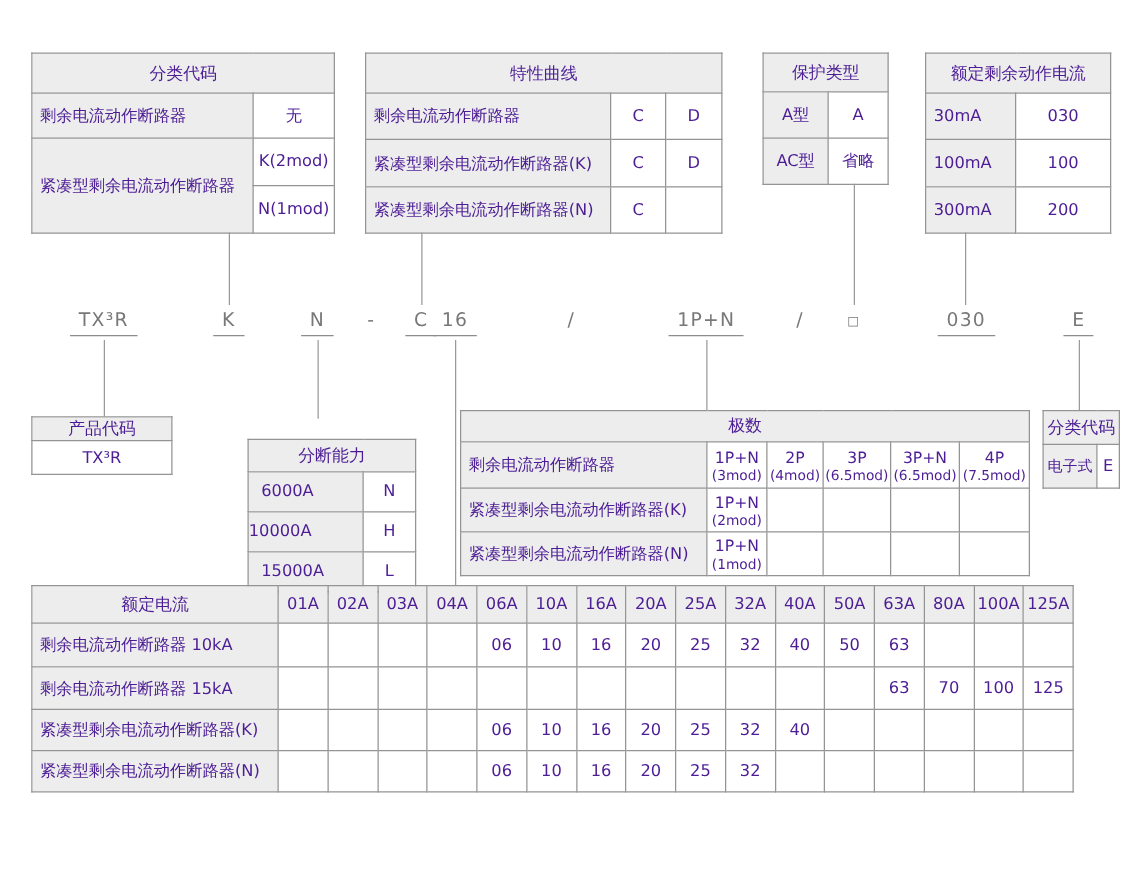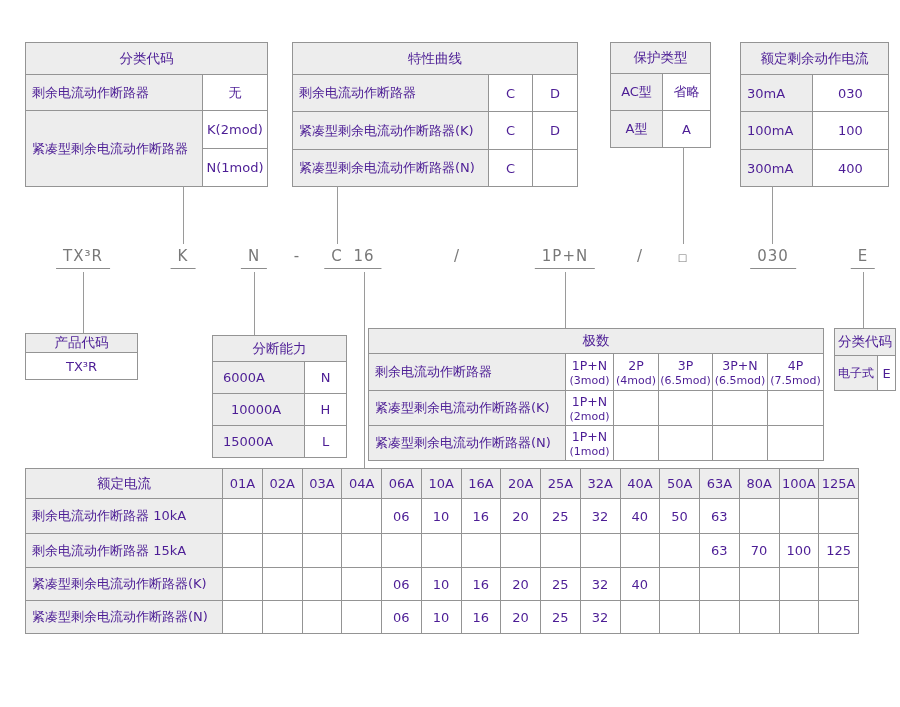--- a/index.html
+++ b/index.html
@@ -78,26 +78,26 @@
   <table style="left:610px;top:42px;width:100px;padding-left:44px;">
     <colgroup>
         <col style="width:52px">
         <col style="width:48px">
       </colgroup>
     <tbody>
         <tr style="height:31px">
           <th class="ttl" colspan="2">保护类型</th>
         </tr>
     <tr style="height:37px">
+          <th class="hd">A型</th>
+          <td>A</td>
+        </tr>
+    <tr style="height:37px">
           <th class="hd">AC型</th>
           <td>省略</td>
-        </tr>
-    <tr style="height:37px">
-          <th class="hd">A型</th>
-          <td>A</td>
         </tr>
   </tbody>
     </table>
 
   <table style="left:740px;top:42px;width:148px;">
     <colgroup>
         <col style="width:72px">
         <col style="width:76px">
       </colgroup>
     <tbody>
@@ -107,21 +107,21 @@
     <tr style="height:37px">
           <th class="lbl">30mA</th>
           <td>030</td>
         </tr>
     <tr style="height:38px">
           <th class="lbl">100mA</th>
           <td>100</td>
         </tr>
     <tr style="height:37px">
           <th class="lbl">300mA</th>
-          <td>400</td>
+          <td>200</td>
         </tr>
   </tbody>
     </table>
 
   <div class="vline" style="left:183px;top:186px;height:58px;"></div>
   <div class="vline" style="left:337px;top:186px;height:58px;"></div>
   <div class="vline" style="left:683px;top:147px;height:97px;"></div>
   <div class="vline" style="left:772px;top:186px;height:58px;"></div>
 
   <div class="vline" style="left:83px;top:272px;height:61px;"></div>
@@ -147,35 +147,35 @@
     <tbody>
         <tr style="height:16px">
           <th class="ttl">产品代码</th>
         </tr>
     <tr style="height:27px">
           <td>TX³R</td>
         </tr>
   </tbody>
     </table>
 
-  <table style="left:198px;top:335px;width:134px;margin-left:14px;">
+  <table style="left:198px;top:351px;width:134px;">
     <colgroup>
         <col style="width:92px">
         <col style="width:42px">
       </colgroup>
     <tbody>
         <tr style="height:26px">
           <th class="ttl" colspan="2">分断能力</th>
         </tr>
     <tr style="height:32px">
           <th class="lbl" style="padding-left:10px">6000A</th>
           <td>N</td>
         </tr>
     <tr style="height:32px">
-          <th class="lbl" style="padding-left:18px">10000A</th>
+          <th class="lbl" style="padding-left:0">10000A</th>
           <td>H</td>
         </tr>
     <tr style="height:32px">
           <th class="lbl" style="padding-left:10px">15000A</th>
           <td>L</td>
         </tr>
   </tbody>
     </table>
 
   <table style="left:368px;top:328px;width:455px;padding-left:32px;">

